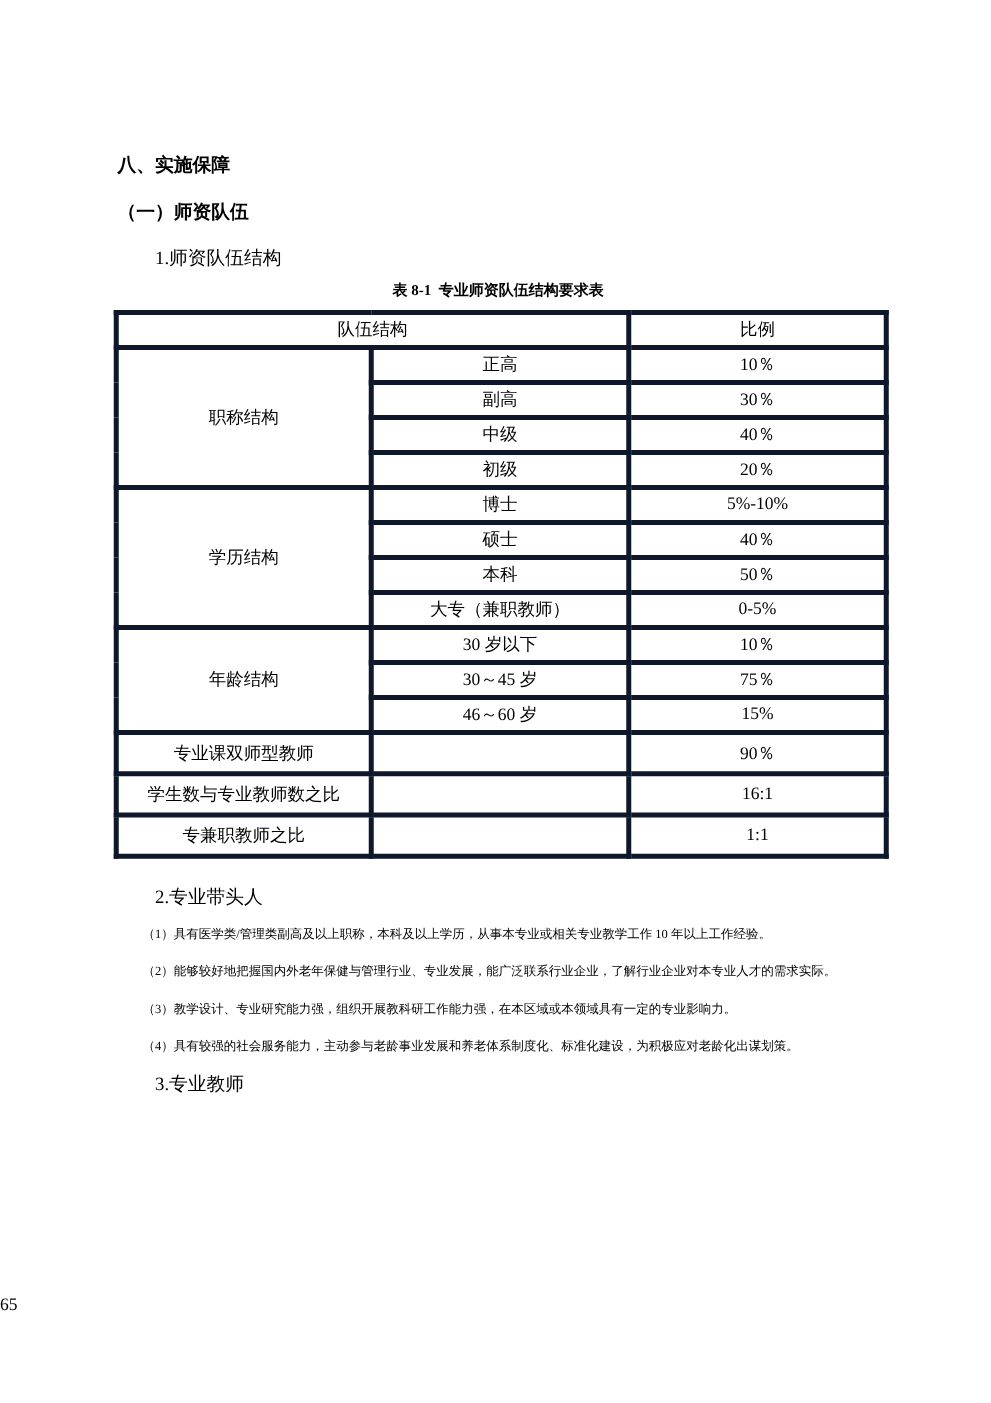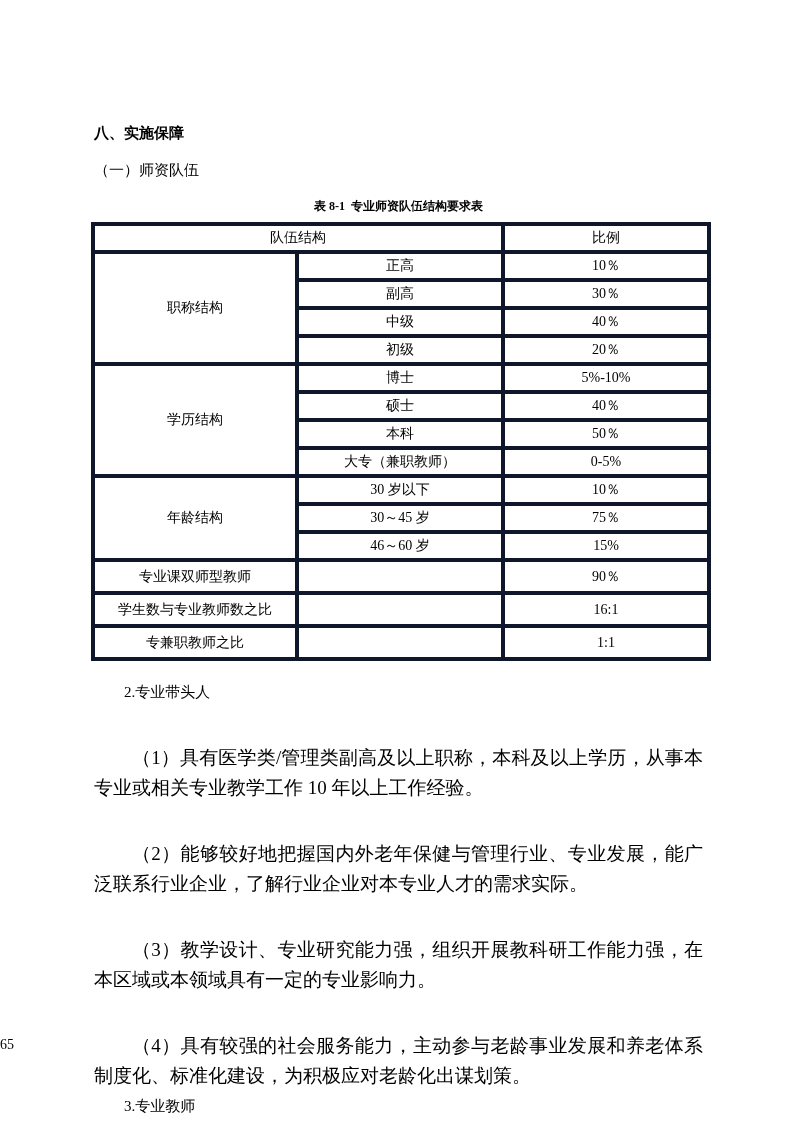--- a/index.html
+++ b/index.html
@@ -14,21 +14,21 @@
   .page {
     position: relative;
     width: 793px; height: 962px;
     padding: 122px 90px 0 94px;
   }
   .h1 {
     font-size: 15px; font-weight: bold;
     line-height: 22px; margin-bottom: 15px;
   }
   .h2 {
-    font-size: 15px; font-weight: normal;
+    font-size: 15px; font-weight: bold;
     line-height: 22px; margin-bottom: 15px;
   }
   .num-item {
     font-size: 15px; line-height: 22px;
     text-indent: 2em; margin-bottom: 4px;
   }
   .table-caption {
     font-size: 12px; font-weight: bold;
     text-align: center; line-height: 20px;
     margin-bottom: 6px;
@@ -51,40 +51,40 @@
     height: 28px;
     padding: 1px 4px;
   }
   table.req-table tr.tall td { height: 33px; }
   .body-block { margin-top: 16px; }
   .num-item2 {
     font-size: 15px; line-height: 30px;
     text-indent: 2em;
   }
   .para {
-    font-size: 19px; line-height: 30px;
+    font-size: 10px; line-height: 30px;
     text-indent: 2em;
     text-align: justify;
-    margin-top: 36px;
   }
   .page-number {
     position: absolute;
     left: 0; right: 0;
     top: 1037px;
     text-align: left;
     font-size: 14px;
   }
 </style>
 </head>
 <body>
 
 <div class="page">
 
   <div class="h1">八、实施保障</div>
   <div class="h2">（一）师资队伍</div>
+  <div class="num-item">1.师资队伍结构</div>
 
   <div class="table-caption">表 8-1  专业师资队伍结构要求表</div>
 
   <table class="req-table">
     <colgroup>
         <col class="c1">
         <col class="c2">
         <col class="c3">
       </colgroup>
     <tbody>

